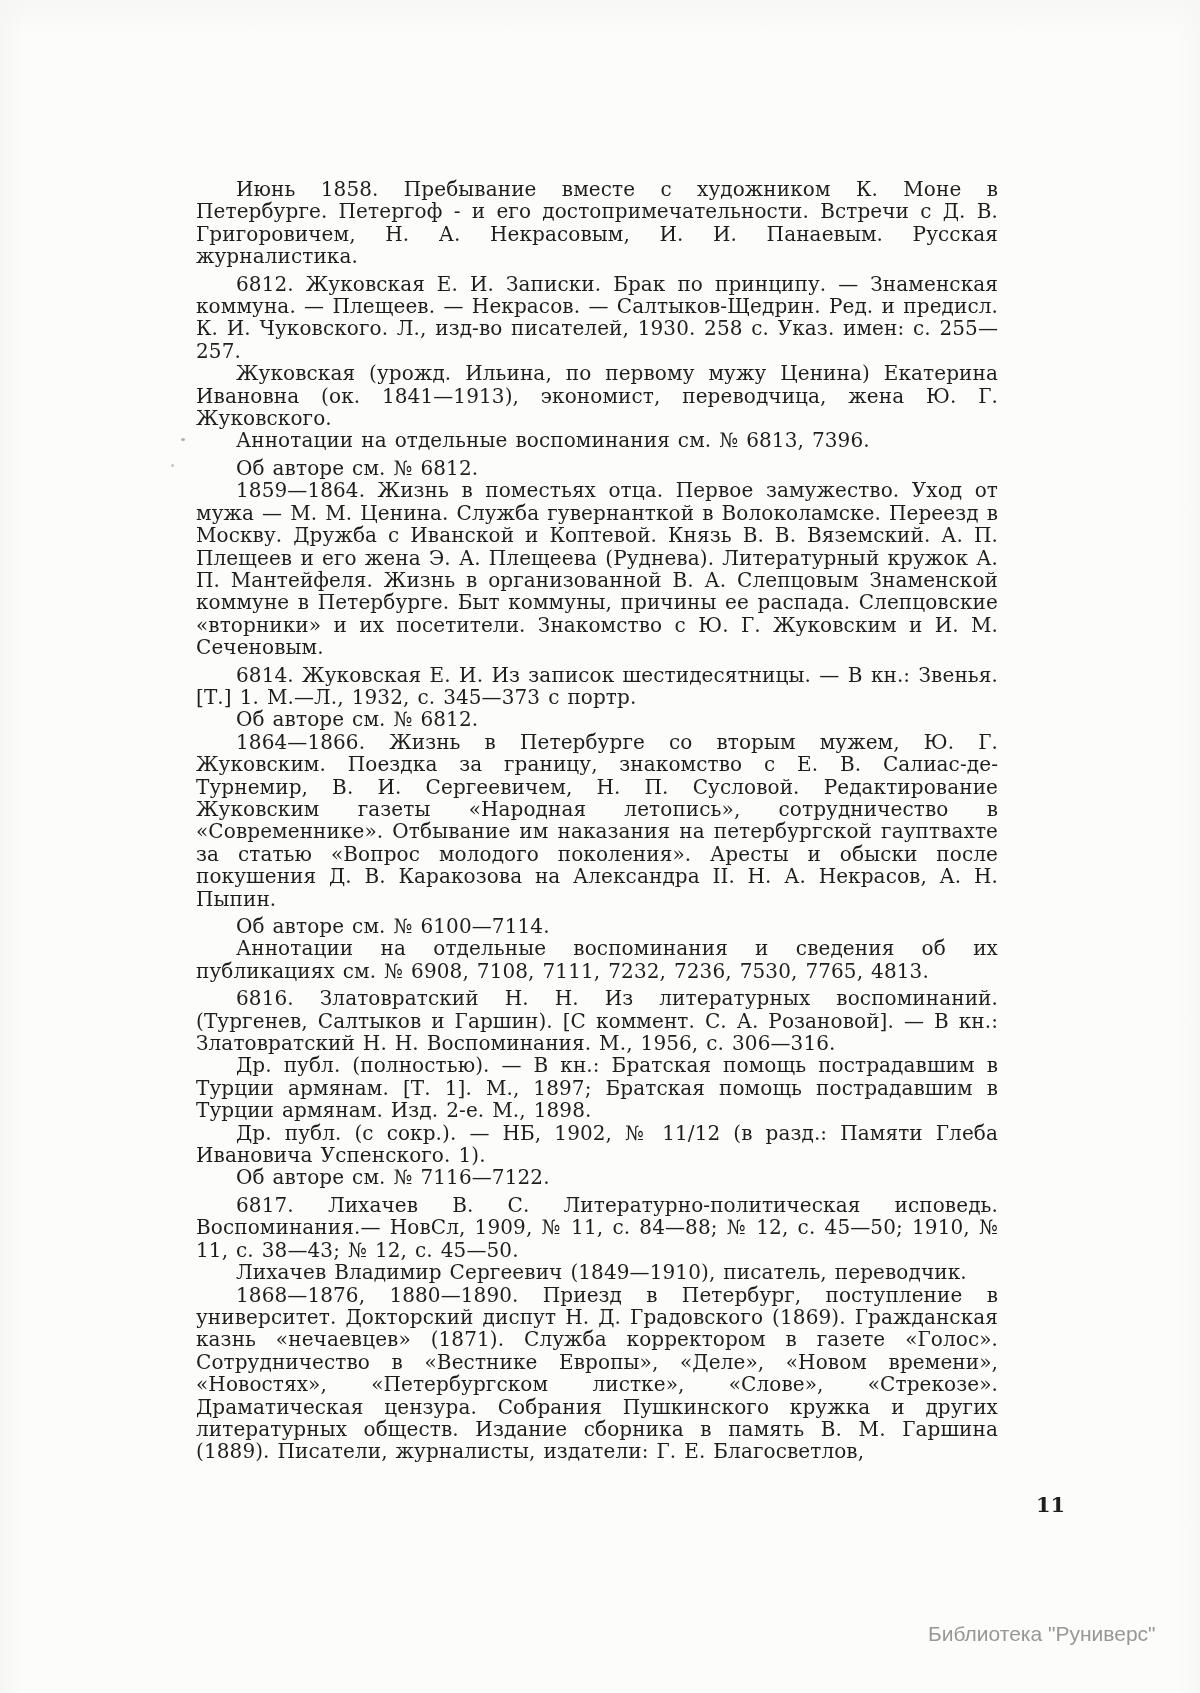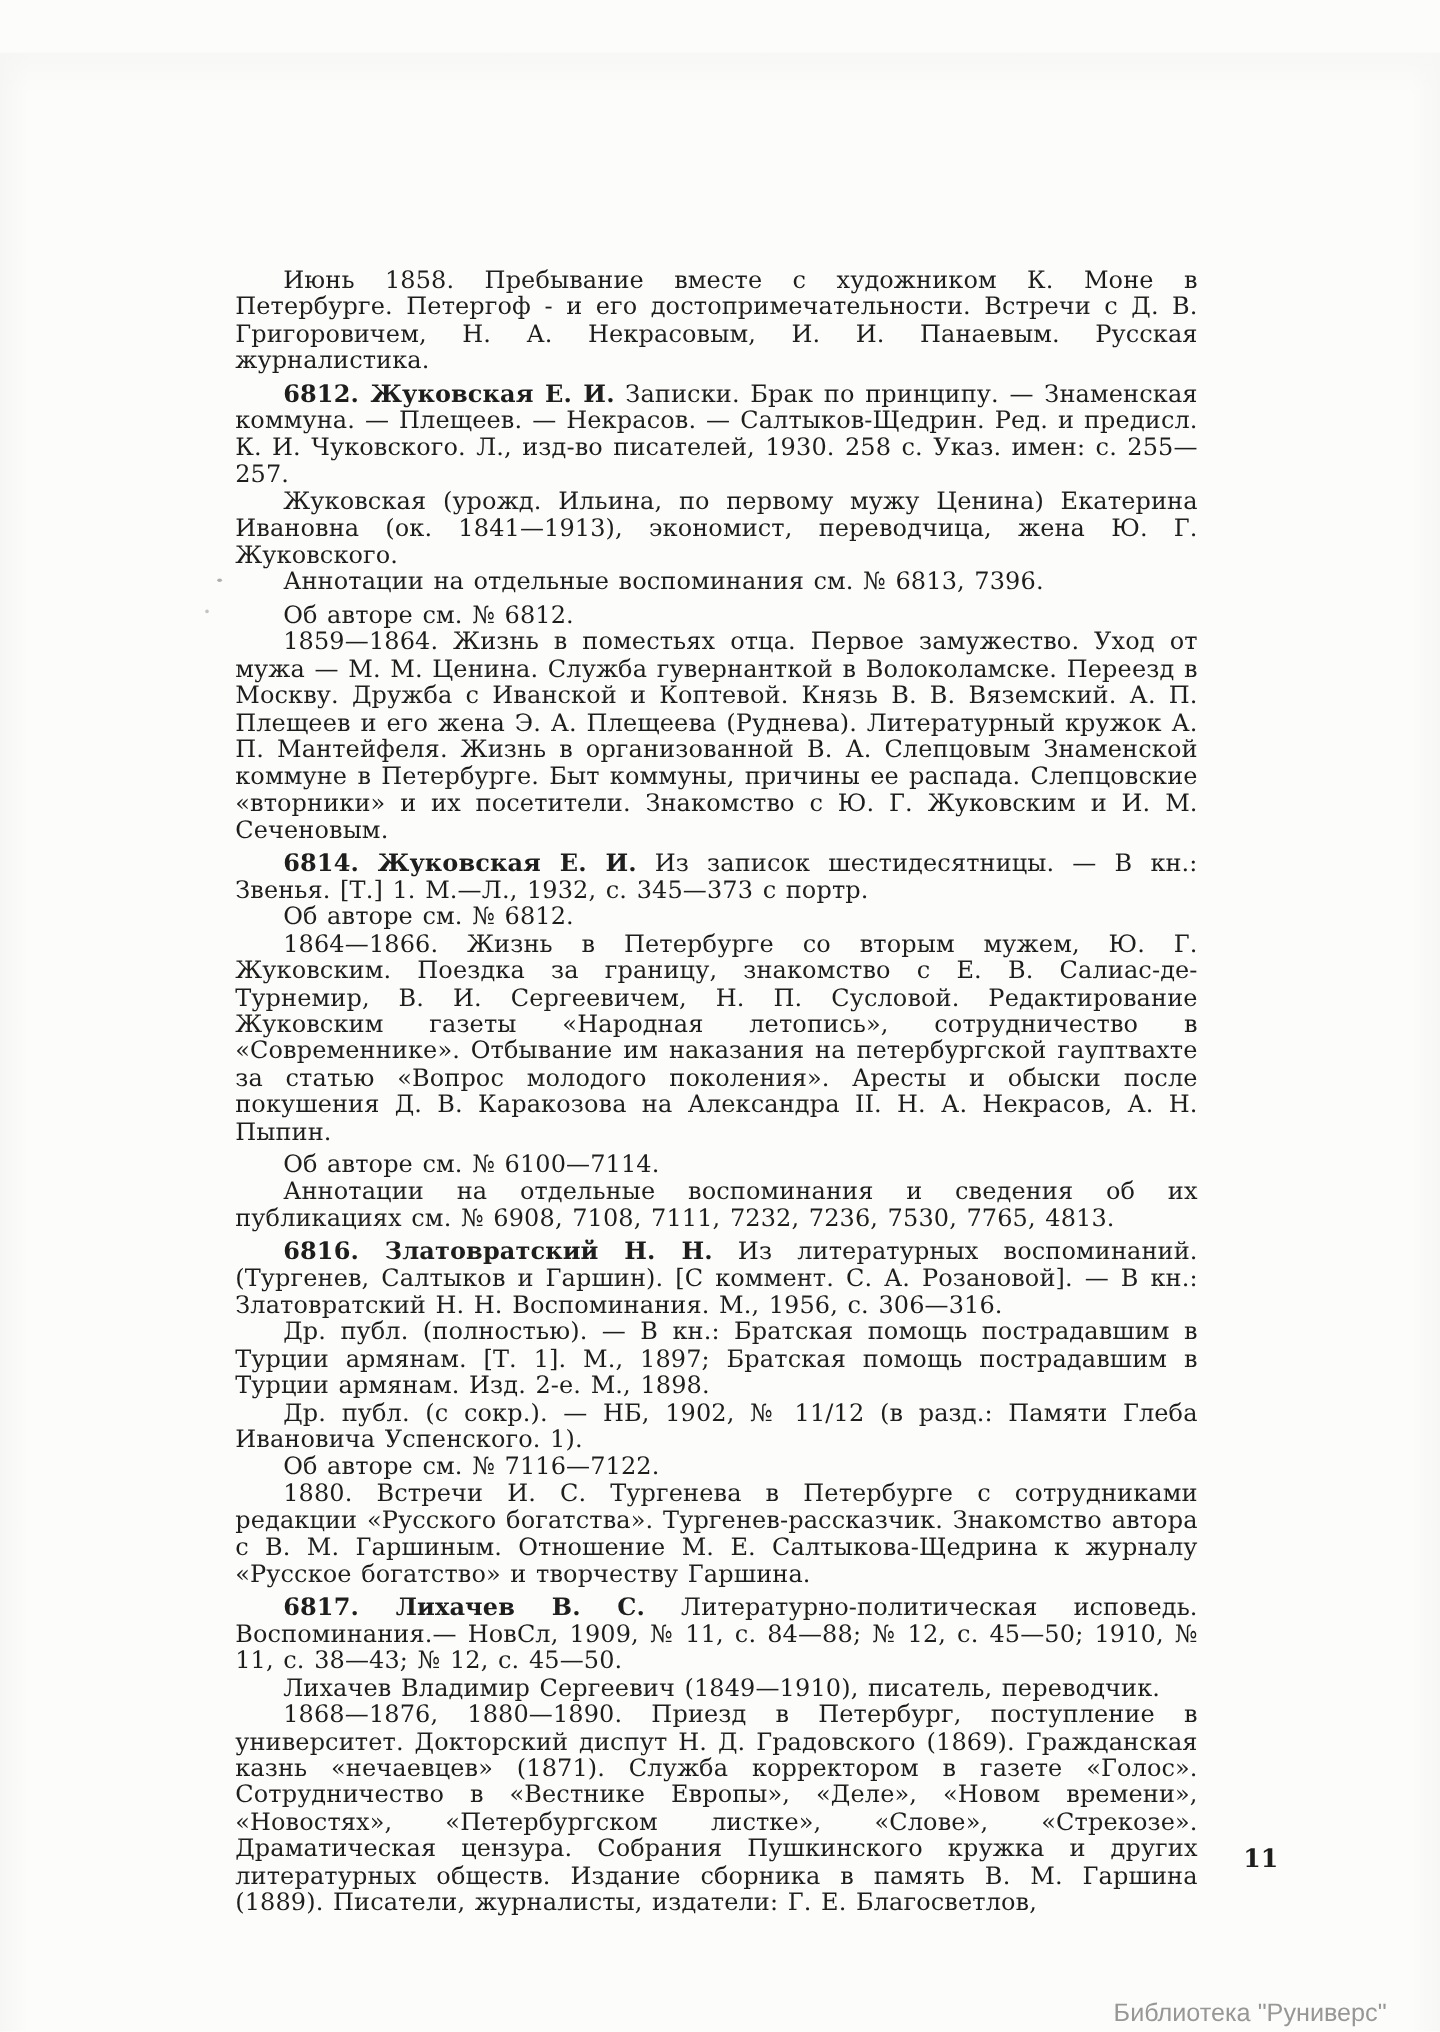--- a/index.html
+++ b/index.html
@@ -17,42 +17,41 @@
   }
   
   .sheet {
     position: absolute;
     inset: 0;
     background:
       linear-gradient(90deg, #f6f6f4 0%, rgba(252,252,250,0) 2%),
       linear-gradient(270deg, #f7f7f5 0%, rgba(252,252,250,0) 2%),
       linear-gradient(180deg, #f7f7f5 0%, rgba(252,252,250,0) 2%),
       #fcfcfa;
-    margin-top: 44px;
   }
   .column {
     position: absolute;
     left: 196px;
     top: 178px;
     width: 802px;
     font-size: 20px;
     line-height: 22.4px;
     text-align: justify;
     word-spacing: 1.5px;
     letter-spacing: 0.1px;
   }
   .para {
     margin: 0;
     text-indent: 40px;
   }
   .entry {
     margin-top: 5px;
   }
   .entry-lead {
-    font-weight: 700;
+    font-weight: 400;
   }
   .page-number {
     position: absolute;
     left: 1036px;
     top: 1492px;
     font-size: 21px;
     font-weight: 700;
     color: #1e1e1e;
   }
   .watermark {
@@ -104,21 +103,20 @@
     <div class="entry">
       <p class="para">Об авторе см. № 6100—7114.</p>
       <p class="para">Аннотации на отдельные воспоминания и сведения об их публикациях см. № 6908, 7108, 7111, 7232, 7236, 7530, 7765, 4813.</p>
     </div>
 
     <div class="entry">
       <p class="para"><b class="entry-lead"><span>6816.</span> <span>Златовратский Н. Н.</span></b> <span>Из литературных воспоминаний. (Тургенев, Салтыков и Гаршин). [С коммент. С. А. Розановой]. — В кн.: Златовратский Н. Н. Воспоминания. М., 1956, с. 306—316.</span></p>
       <p class="para">Др. публ. (полностью). — В кн.: Братская помощь пострадавшим в Турции армянам. [Т. 1]. М., 1897; Братская помощь пострадавшим в Турции армянам. Изд. 2-е. М., 1898.</p>
       <p class="para">Др. публ. (с сокр.). — НБ, 1902, № 11/12 (в разд.: Памяти Глеба Ивановича Успенского. 1).</p>
       <p class="para">Об авторе см. № 7116—7122.</p>
-      <p class="para">1880. Встречи И. С. Тургенева в Петербурге с сотрудниками редакции «Русского богатства». Тургенев-рассказчик. Знакомство автора с В. М. Гаршиным. Отношение М. Е. Салтыкова-Щедрина к журналу «Русское богатство» и творчеству Гаршина.</p>
     </div>
 
     <div class="entry">
       <p class="para"><b class="entry-lead"><span>6817.</span> <span>Лихачев В. С.</span></b> <span>Литературно-политическая исповедь. Воспоминания.— НовСл, 1909, № 11, с. 84—88; № 12, с. 45—50; 1910, № 11, с. 38—43; № 12, с. 45—50.</span></p>
       <p class="para">Лихачев Владимир Сергеевич (1849—1910), писатель, переводчик.</p>
       <p class="para">1868—1876, 1880—1890. Приезд в Петербург, поступление в университет. Докторский диспут Н. Д. Градовского (1869). Гражданская казнь «нечаевцев» (1871). Служба корректором в газете «Голос». Сотрудничество в «Вестнике Европы», «Деле», «Новом времени», «Новостях», «Петербургском листке», «Слове», «Стрекозе». Драматическая цензура. Собрания Пушкинского кружка и других литературных обществ. Издание сборника в память В. М. Гаршина (1889). Писатели, журналисты, издатели: Г. Е. Благосветлов,</p>
     </div>
 
   </div>
 

